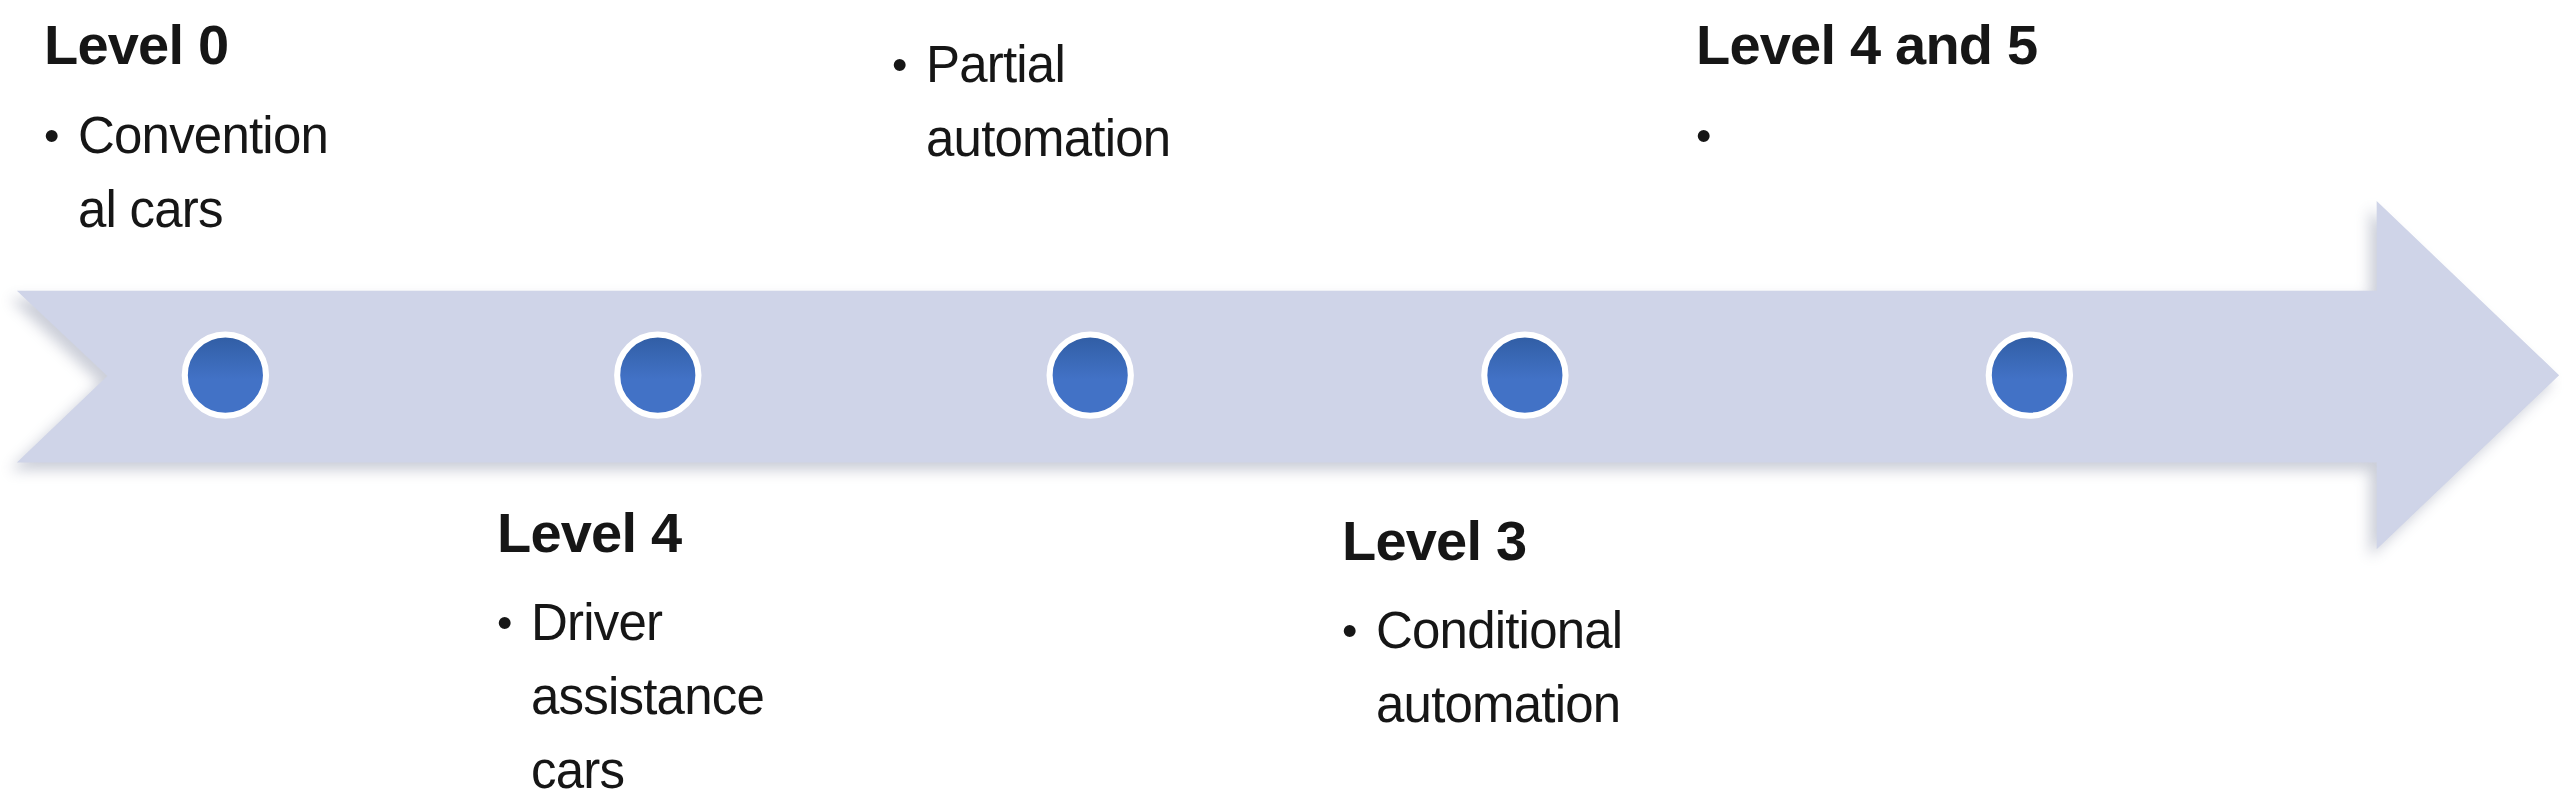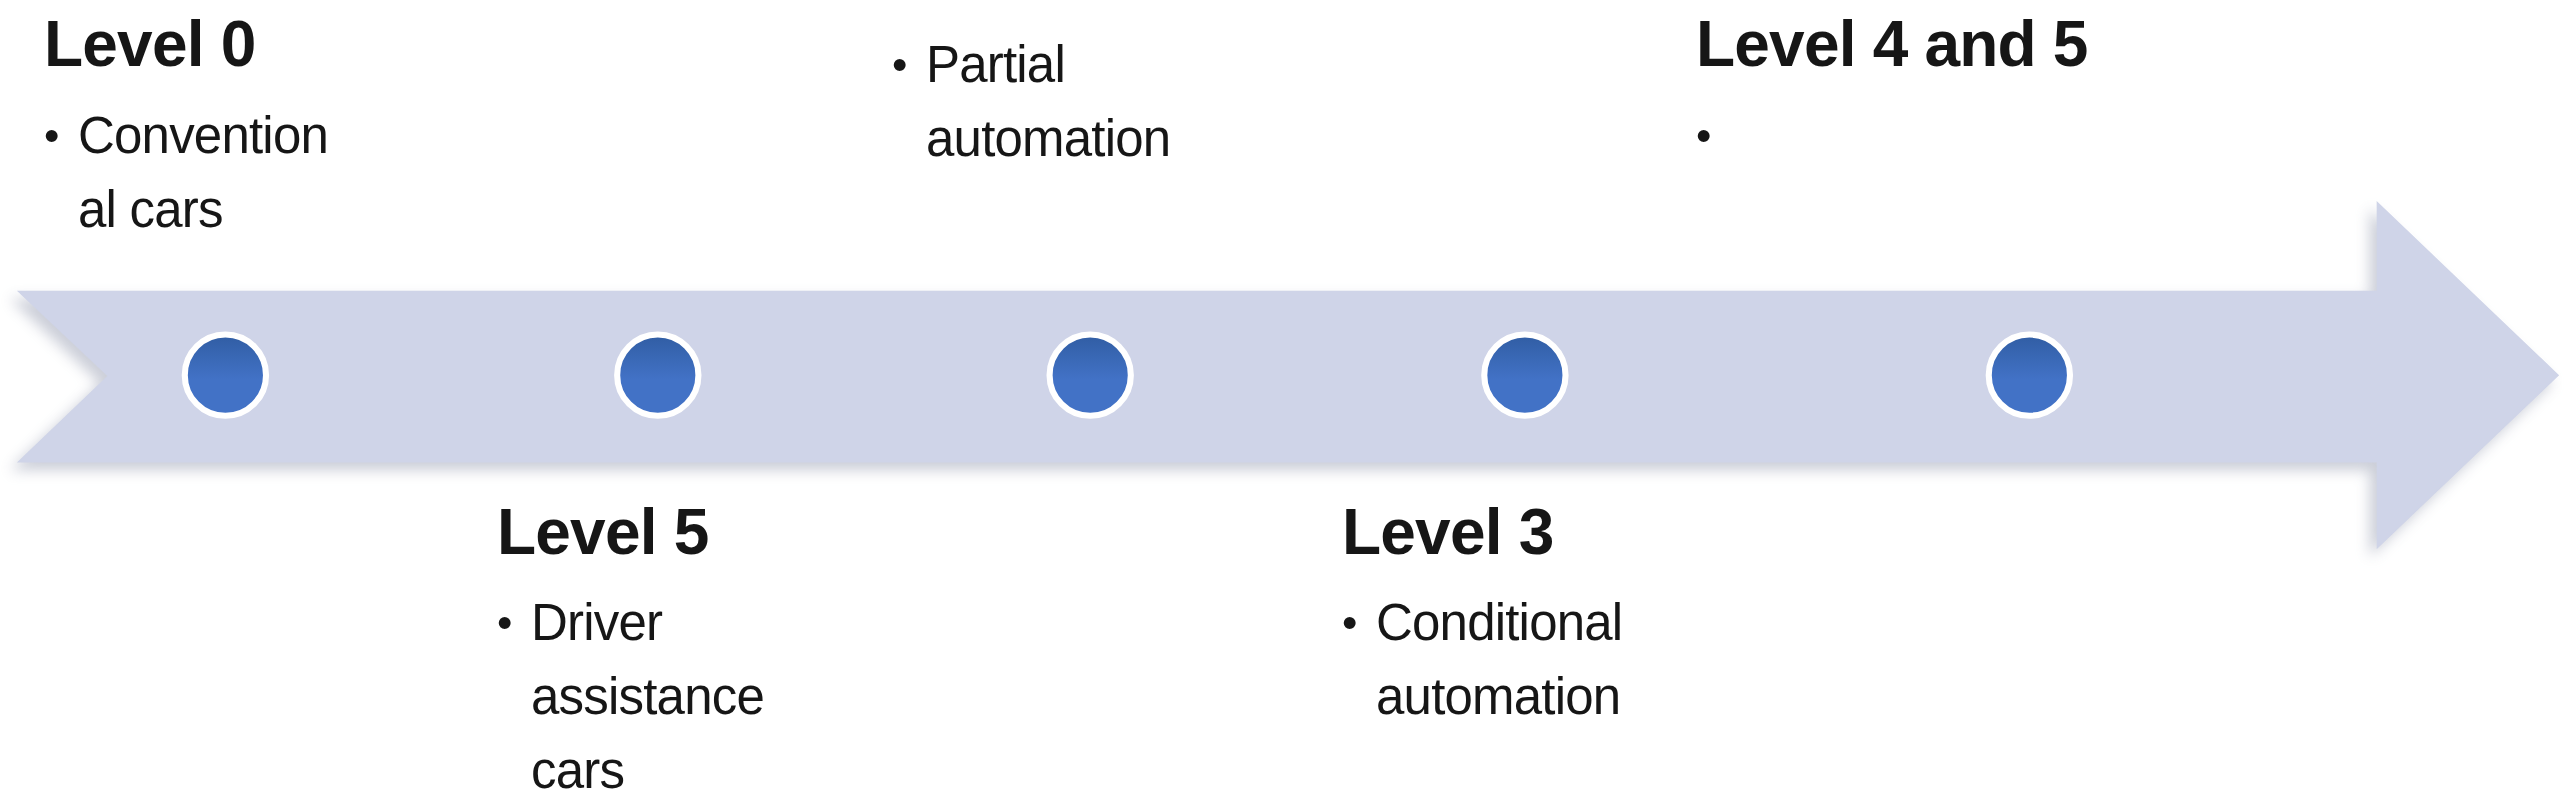--- a/index.html
+++ b/index.html
@@ -29,24 +29,24 @@
   }
   .level-block {
     position: absolute;
     width: 552px;
   }
   .level-block.above { top: 9.2px; }
   .level-block.below { top: 497px; }
   #block-0 { left: 44px;  }
   #block-1 { left: 497px; }
   #block-2 { left: 892px; }
-  #block-3 { left: 1342px; }
+  #block-3 { left: 1342px; margin-top: 8px; }
   #block-4 { left: 1696px; }
   .level-heading {
-    font-size: 64px;
+    font-size: 56px;
     font-weight: 700;
     line-height: 71px;
     letter-spacing: -0.8px;
     white-space: nowrap;
   }
   .level-body {
     display: flex;
     align-items: flex-start;
     margin-top: 18.4px;
     font-size: 51px;
@@ -89,21 +89,21 @@
   <div id="block-0" class="level-block above">
     <div class="level-heading">Level 0</div>
     <div class="level-body">
       <span class="bullet">•</span>
       <span class="body-text">Convention
 al cars</span>
     </div>
   </div>
 
   <div id="block-1" class="level-block below">
-    <div class="level-heading">Level 5</div>
+    <div class="level-heading">Level 4</div>
     <div class="level-body">
       <span class="bullet">•</span>
       <span class="body-text">Driver
 assistance
 cars</span>
     </div>
   </div>
 
   <div id="block-2" class="level-block above">
     <div class="level-body">

